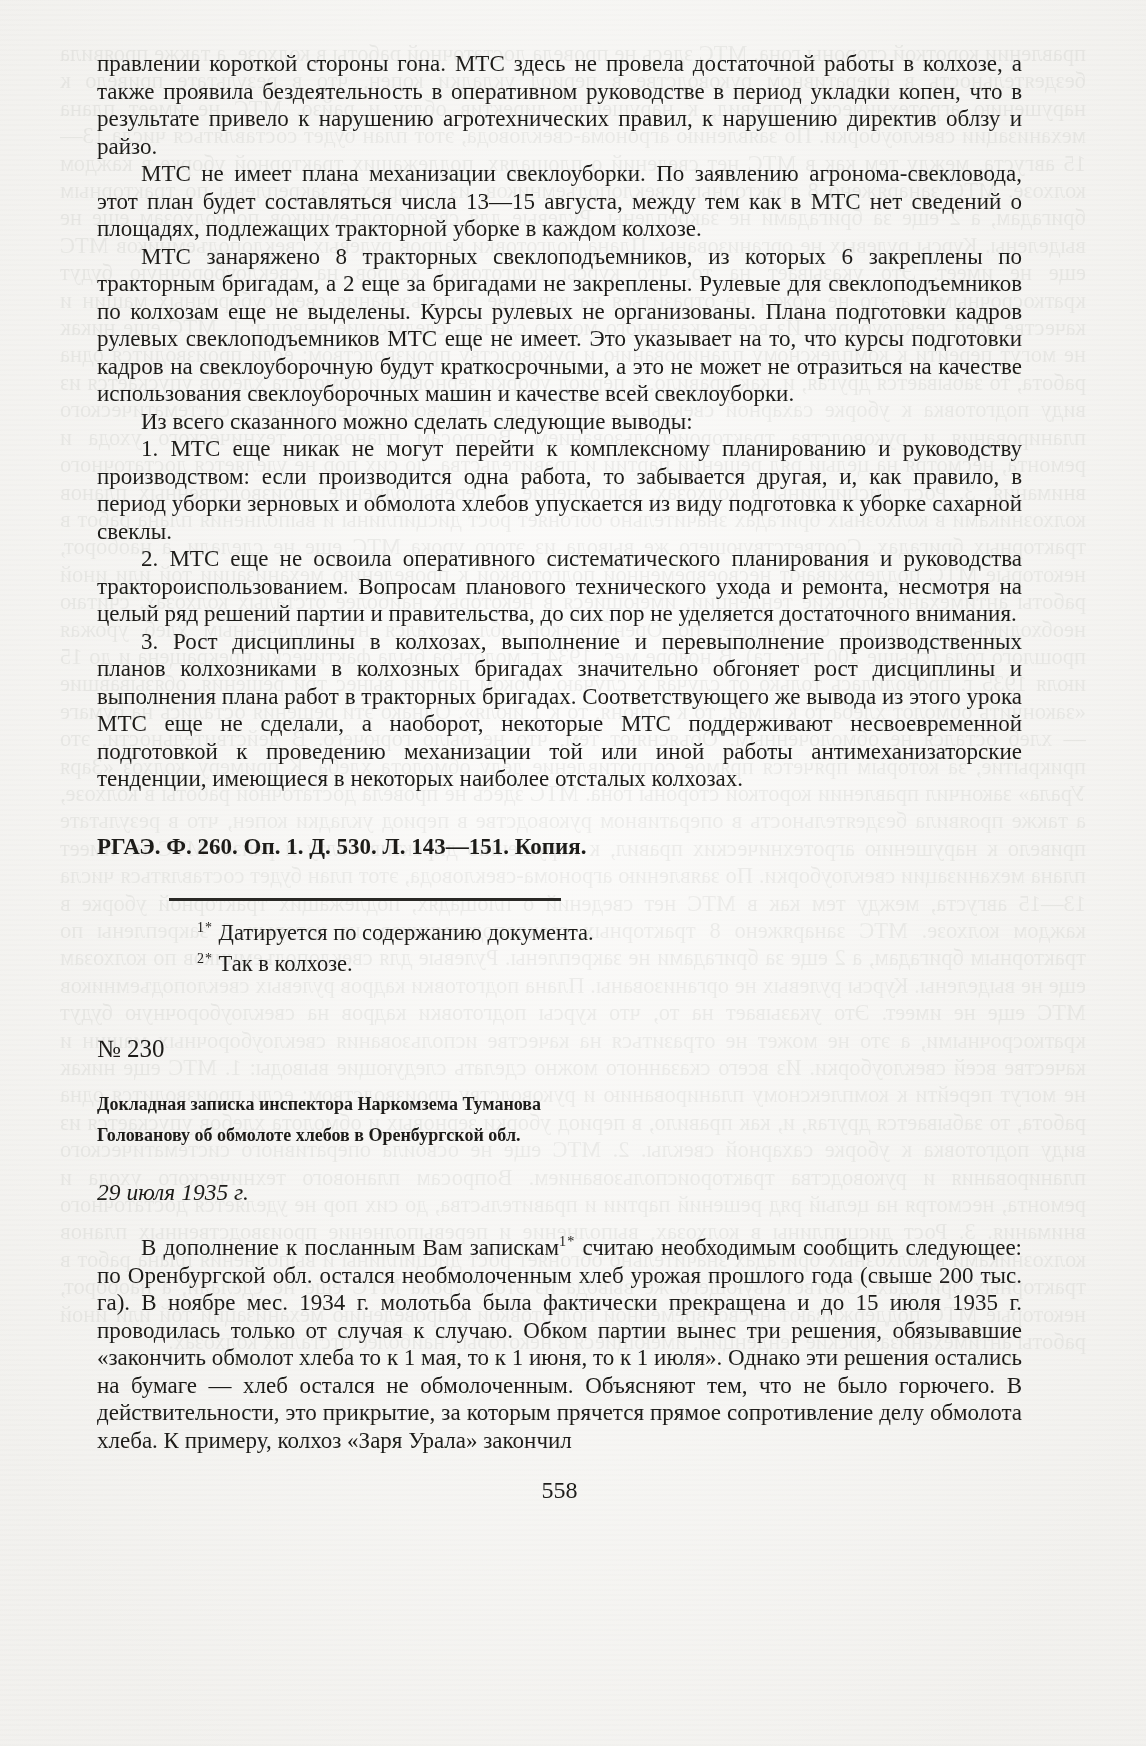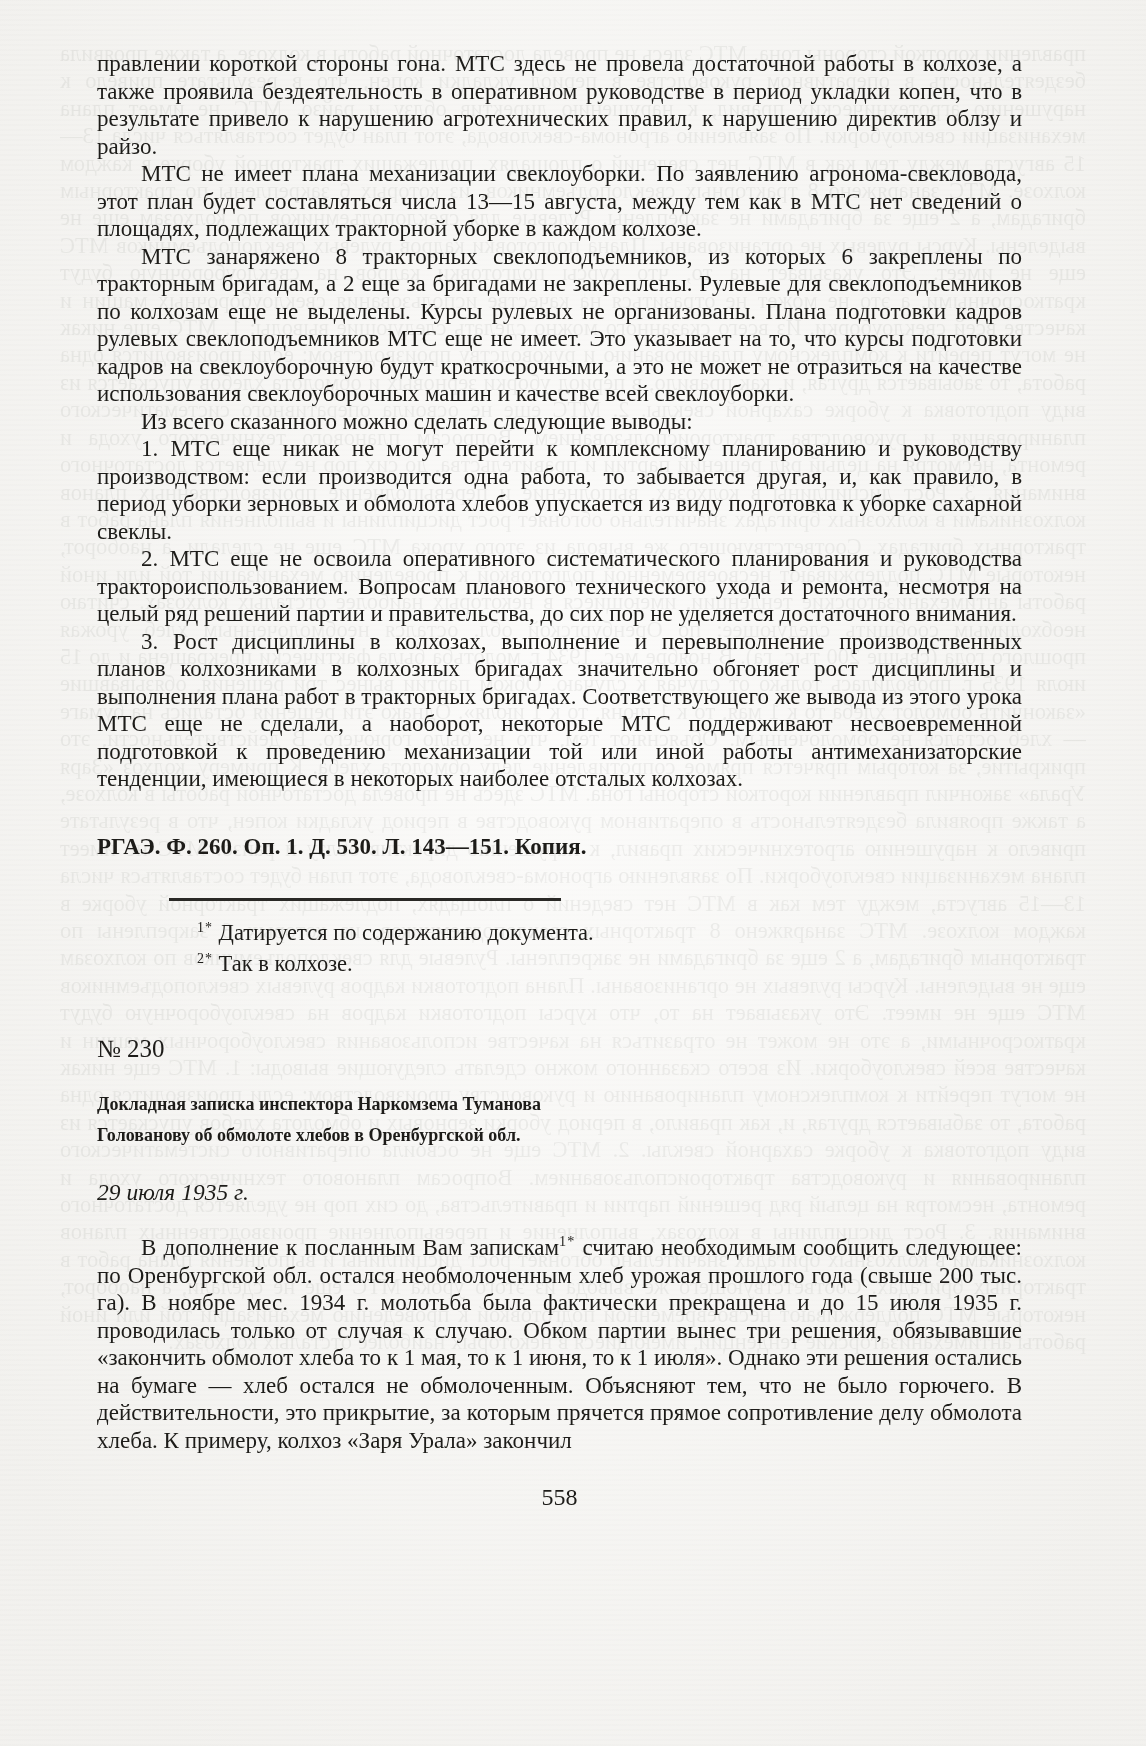--- a/index.html
+++ b/index.html
@@ -86,21 +86,21 @@
     font-family: Liberation Serif, serif;
   }
   .doc-title span { display: block; }
   .doc-date {
     margin-top: 28px;
     font-size: 23.5px;
     font-style: italic;
   }
   .doc-body { margin-top: 28px; }
   .page-number {
-    margin-top: 30px;
+    margin-top: 23px;
     text-align: center;
     font-size: 24px;
   }
 </style>
 </head>
 <body>
 
 <div class="page">
   <div class="bleed" aria-hidden="true">правлении короткой стороны гона. МТС здесь не провела достаточной работы в колхозе, а также проявила бездеятельность в оперативном руководстве в период укладки копен, что в результате привело к нарушению агротехнических правил, к нарушению директив облзу и райзо. МТС не имеет плана механизации свеклоуборки. По заявлению агронома-свекловода, этот план будет составляться числа 13—15 августа, между тем как в МТС нет сведений о площадях, подлежащих тракторной уборке в каждом колхозе. МТС занаряжено 8 тракторных свеклоподъемников, из которых 6 закреплены по тракторным бригадам, а 2 еще за бригадами не закреплены. Рулевые для свеклоподъемников по колхозам еще не выделены. Курсы рулевых не организованы. Плана подготовки кадров рулевых свеклоподъемников МТС еще не имеет. Это указывает на то, что курсы подготовки кадров на свеклоуборочную будут краткосрочными, а это не может не отразиться на качестве использования свеклоуборочных машин и качестве всей свеклоуборки. Из всего сказанного можно сделать следующие выводы: 1. МТС еще никак не могут перейти к комплексному планированию и руководству производством: если производится одна работа, то забывается другая, и, как правило, в период уборки зерновых и обмолота хлебов упускается из виду подготовка к уборке сахарной свеклы. 2. МТС еще не освоила оперативного систематического планирования и руководства трактороиспользованием. Вопросам планового технического ухода и ремонта, несмотря на целый ряд решений партии и правительства, до сих пор не уделяется достаточного внимания. 3. Рост дисциплины в колхозах, выполнение и перевыполнение производственных планов колхозниками в колхозных бригадах значительно обгоняет рост дисциплины и выполнения плана работ в тракторных бригадах. Соответствующего же вывода из этого урока МТС еще не сделали, а наоборот, некоторые МТС поддерживают несвоевременной подготовкой к проведению механизации той или иной работы антимеханизаторские тенденции, имеющиеся в некоторых наиболее отсталых колхозах.  считаю необходимым сообщить следующее: по Оренбургской обл. остался необмолоченным хлеб урожая прошлого года (свыше 200 тыс. га). В ноябре мес. 1934 г. молотьба была фактически прекращена и до 15 июля 1935 г. проводилась только от случая к случаю. Обком партии вынес три решения, обязывавшие «закончить обмолот хлеба то к 1 мая, то к 1 июня, то к 1 июля». Однако эти решения остались на бумаге — хлеб остался не обмолоченным. Объясняют тем, что не было горючего. В действительности, это прикрытие, за которым прячется прямое сопротивление делу обмолота хлеба. К примеру, колхоз «Заря Урала» закончил правлении короткой стороны гона. МТС здесь не провела достаточной работы в колхозе, а также проявила бездеятельность в оперативном руководстве в период укладки копен, что в результате привело к нарушению агротехнических правил, к нарушению директив облзу и райзо. МТС не имеет плана механизации свеклоуборки. По заявлению агронома-свекловода, этот план будет составляться числа 13—15 августа, между тем как в МТС нет сведений о площадях, подлежащих тракторной уборке в каждом колхозе. МТС занаряжено 8 тракторных свеклоподъемников, из которых 6 закреплены по тракторным бригадам, а 2 еще за бригадами не закреплены. Рулевые для свеклоподъемников по колхозам еще не выделены. Курсы рулевых не организованы. Плана подготовки кадров рулевых свеклоподъемников МТС еще не имеет. Это указывает на то, что курсы подготовки кадров на свеклоуборочную будут краткосрочными, а это не может не отразиться на качестве использования свеклоуборочных машин и качестве всей свеклоуборки. Из всего сказанного можно сделать следующие выводы: 1. МТС еще никак не могут перейти к комплексному планированию и руководству производством: если производится одна работа, то забывается другая, и, как правило, в период уборки зерновых и обмолота хлебов упускается из виду подготовка к уборке сахарной свеклы. 2. МТС еще не освоила оперативного систематического планирования и руководства трактороиспользованием. Вопросам планового технического ухода и ремонта, несмотря на целый ряд решений партии и правительства, до сих пор не уделяется достаточного внимания. 3. Рост дисциплины в колхозах, выполнение и перевыполнение производственных планов колхозниками в колхозных бригадах значительно обгоняет рост дисциплины и выполнения плана работ в тракторных бригадах. Соответствующего же вывода из этого урока МТС еще не сделали, а наоборот, некоторые МТС поддерживают несвоевременной подготовкой к проведению механизации той или иной работы антимеханизаторские тенденции, имеющиеся в некоторых наиболее отсталых колхозах.</div>
 

